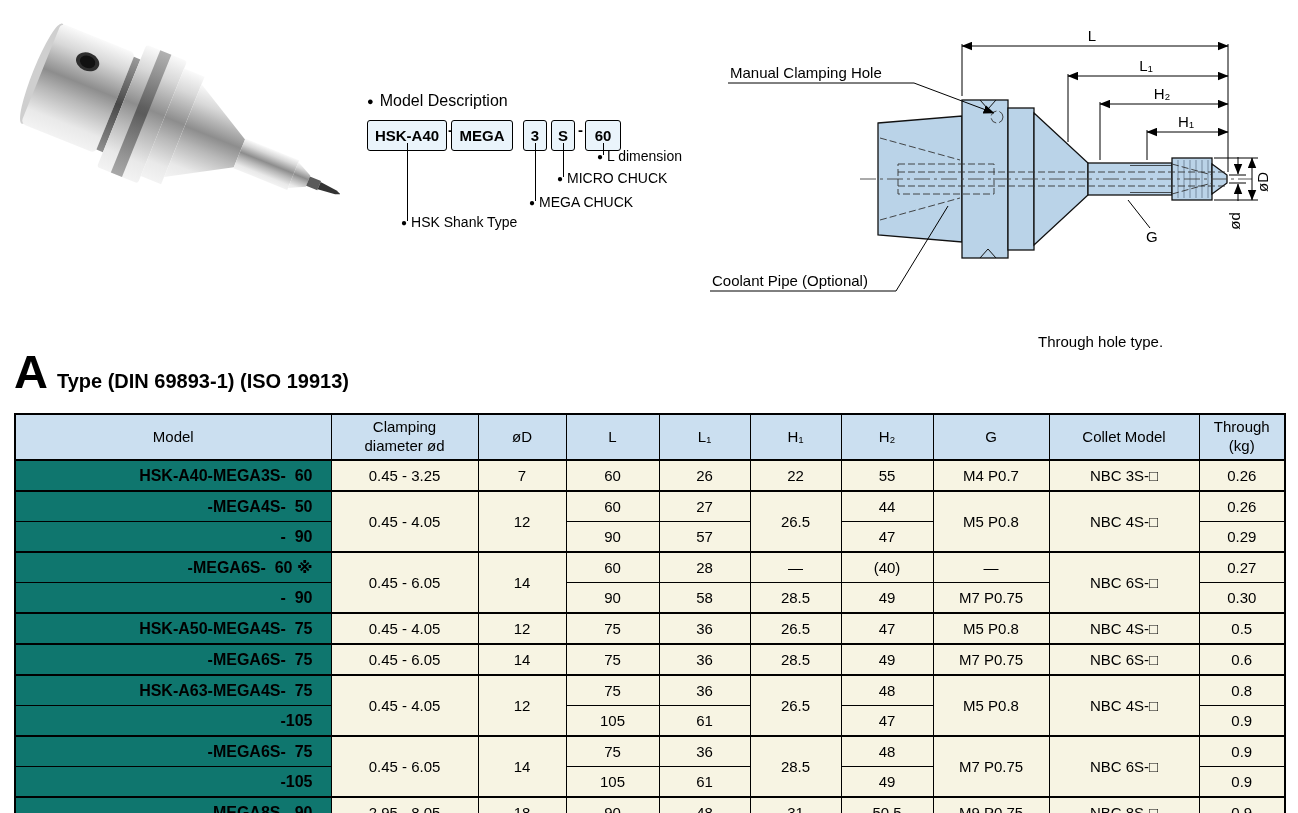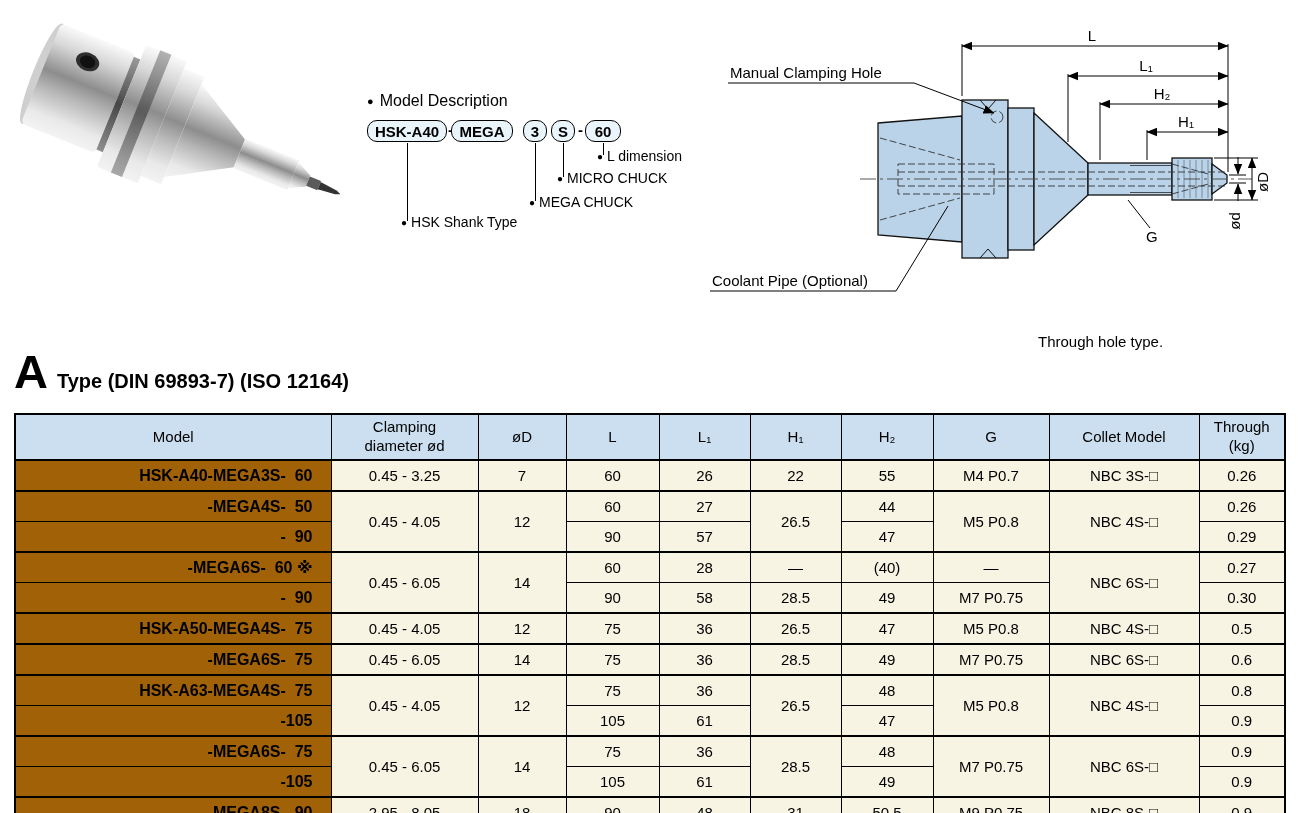--- a/index.html
+++ b/index.html
@@ -8,22 +8,22 @@
     background:#fff;color:#000;
     font-family:"Liberation Sans","DejaVu Sans",sans-serif;
   }
   
   .photo{position:absolute;left:10px;top:6px;}
   
   .model-desc{position:absolute;left:345px;top:90px;width:410px;height:175px;}
   .md-heading{position:absolute;left:22px;top:2px;display:flex;align-items:center;gap:6px;font-size:16px;}
   .md-heading .dot{font-size:11px;}
   .md-box{
-    position:absolute;top:30px;height:22px;box-sizing:border-box;
-    border:1.6px solid #000;background:#eaf4fb;border-radius:10px;
+    position:absolute;top:30px;height:31px;box-sizing:border-box;
+    border:1.6px solid #000;background:#eaf4fb;border-radius:3px;
     font-weight:bold;font-size:15px;display:flex;align-items:center;justify-content:center;
   }
   .md-dash{position:absolute;top:31px;font-weight:bold;font-size:15px;}
   .md-vline{position:absolute;width:0;border-left:1px solid #000;}
   .md-callout{position:absolute;display:flex;align-items:center;gap:4px;font-size:14px;white-space:nowrap;}
   .md-callout .dot{font-size:10px;}
   
   .drawing{position:absolute;left:700px;top:14px;}
   .drawing text{font-family:"Liberation Sans","DejaVu Sans",sans-serif;font-size:15px;fill:#000;}
   .through{position:absolute;left:1038px;top:333px;font-size:15px;}
@@ -37,21 +37,21 @@
   th{
     background:#cbdff0;border:1px solid #000;border-bottom:2px solid #000;
     font-weight:normal;font-size:15px;height:44px;white-space:pre-line;line-height:1.25;
     padding:0;text-align:center;
   }
   td{
     border:1px solid #000;background:#f7f4e3;height:29px;padding:0;
     text-align:center;font-size:15px;vertical-align:middle;
   }
   td.model{
-    background:#a16207;font-weight:bold;font-size:16px;
+    background:#0f766e;font-weight:bold;font-size:16px;
     text-align:right;padding-right:18px;white-space:pre;
   }
   tr.grp td{border-top:2px solid #000;}
 </style>
 </head>
 <body>
 
 <svg class="photo" width="330" height="275" viewBox="0 0 330 275">
   <defs>
     <linearGradient id="pg1" x1="0" y1="0" x2="0" y2="1">
@@ -199,21 +199,21 @@
     <text x="568" y="168" text-anchor="middle" transform="rotate(-90 568 168)">øD</text>
     <text x="540" y="207" text-anchor="middle" transform="rotate(-90 540 207)">ød</text>
     <text x="446" y="228">G</text>
   </g>
 </svg>
 
 <div class="through">Through hole type.</div>
 
 <div class="section-title">
   <span class="letter">A</span>
-  <span class="ttl">Type (DIN 69893-7) (ISO 12164)</span>
+  <span class="ttl">Type (DIN 69893-1) (ISO 19913)</span>
 </div>
 
 <div class="spec">
 <table>
   <colgroup>
     <col style="width:316px">
         <col style="width:147px">
         <col style="width:88px">
         <col style="width:93px">
     <col style="width:91px">

